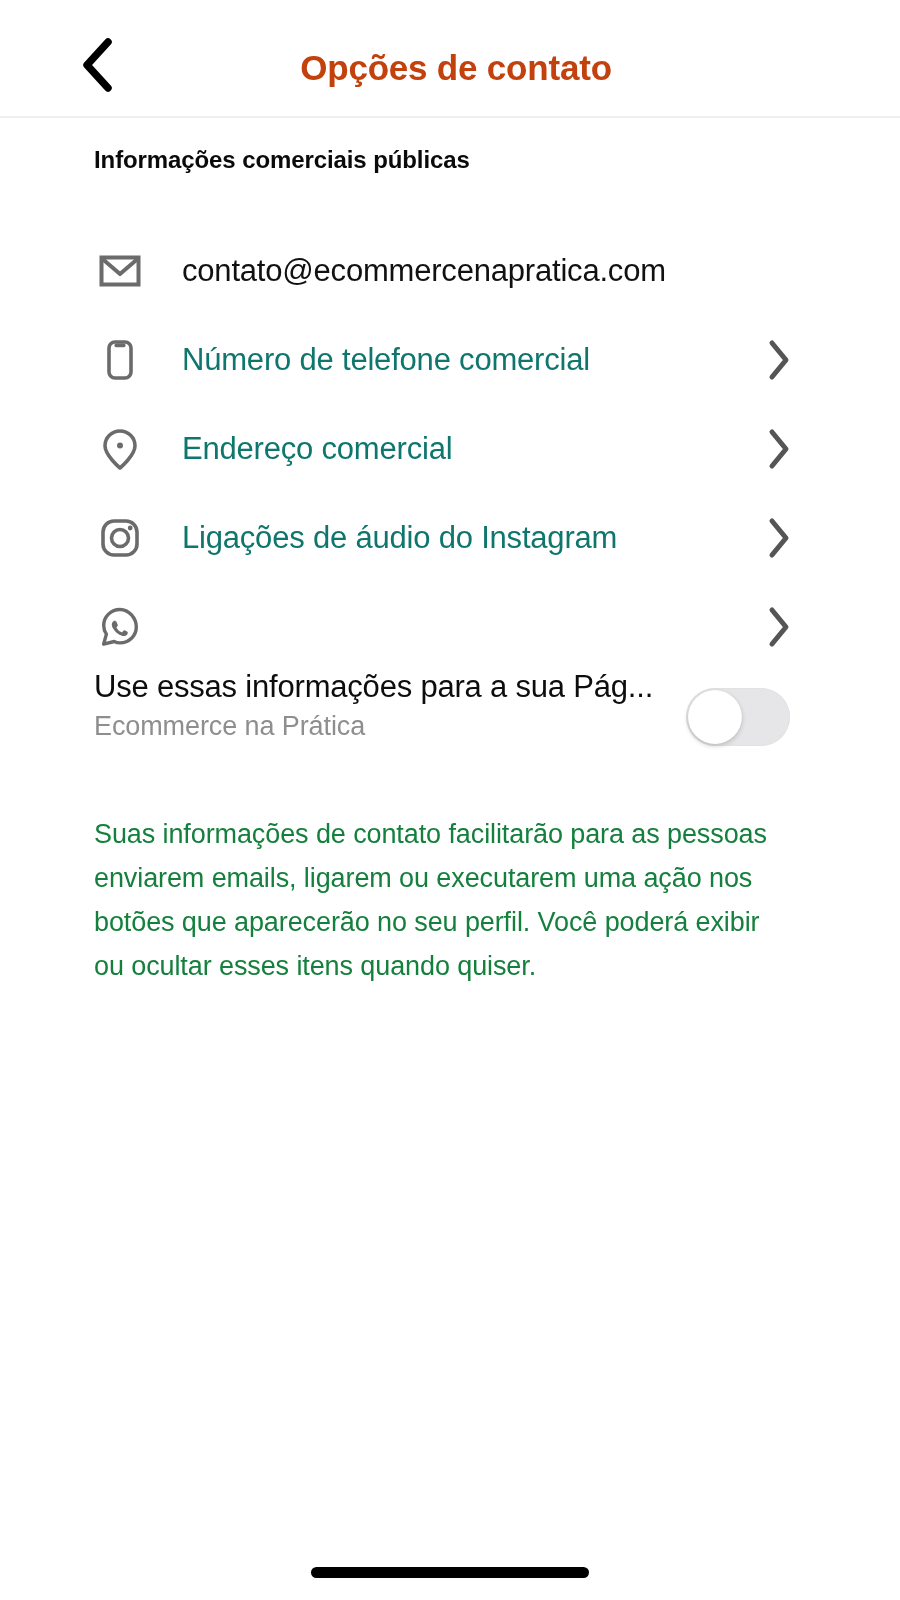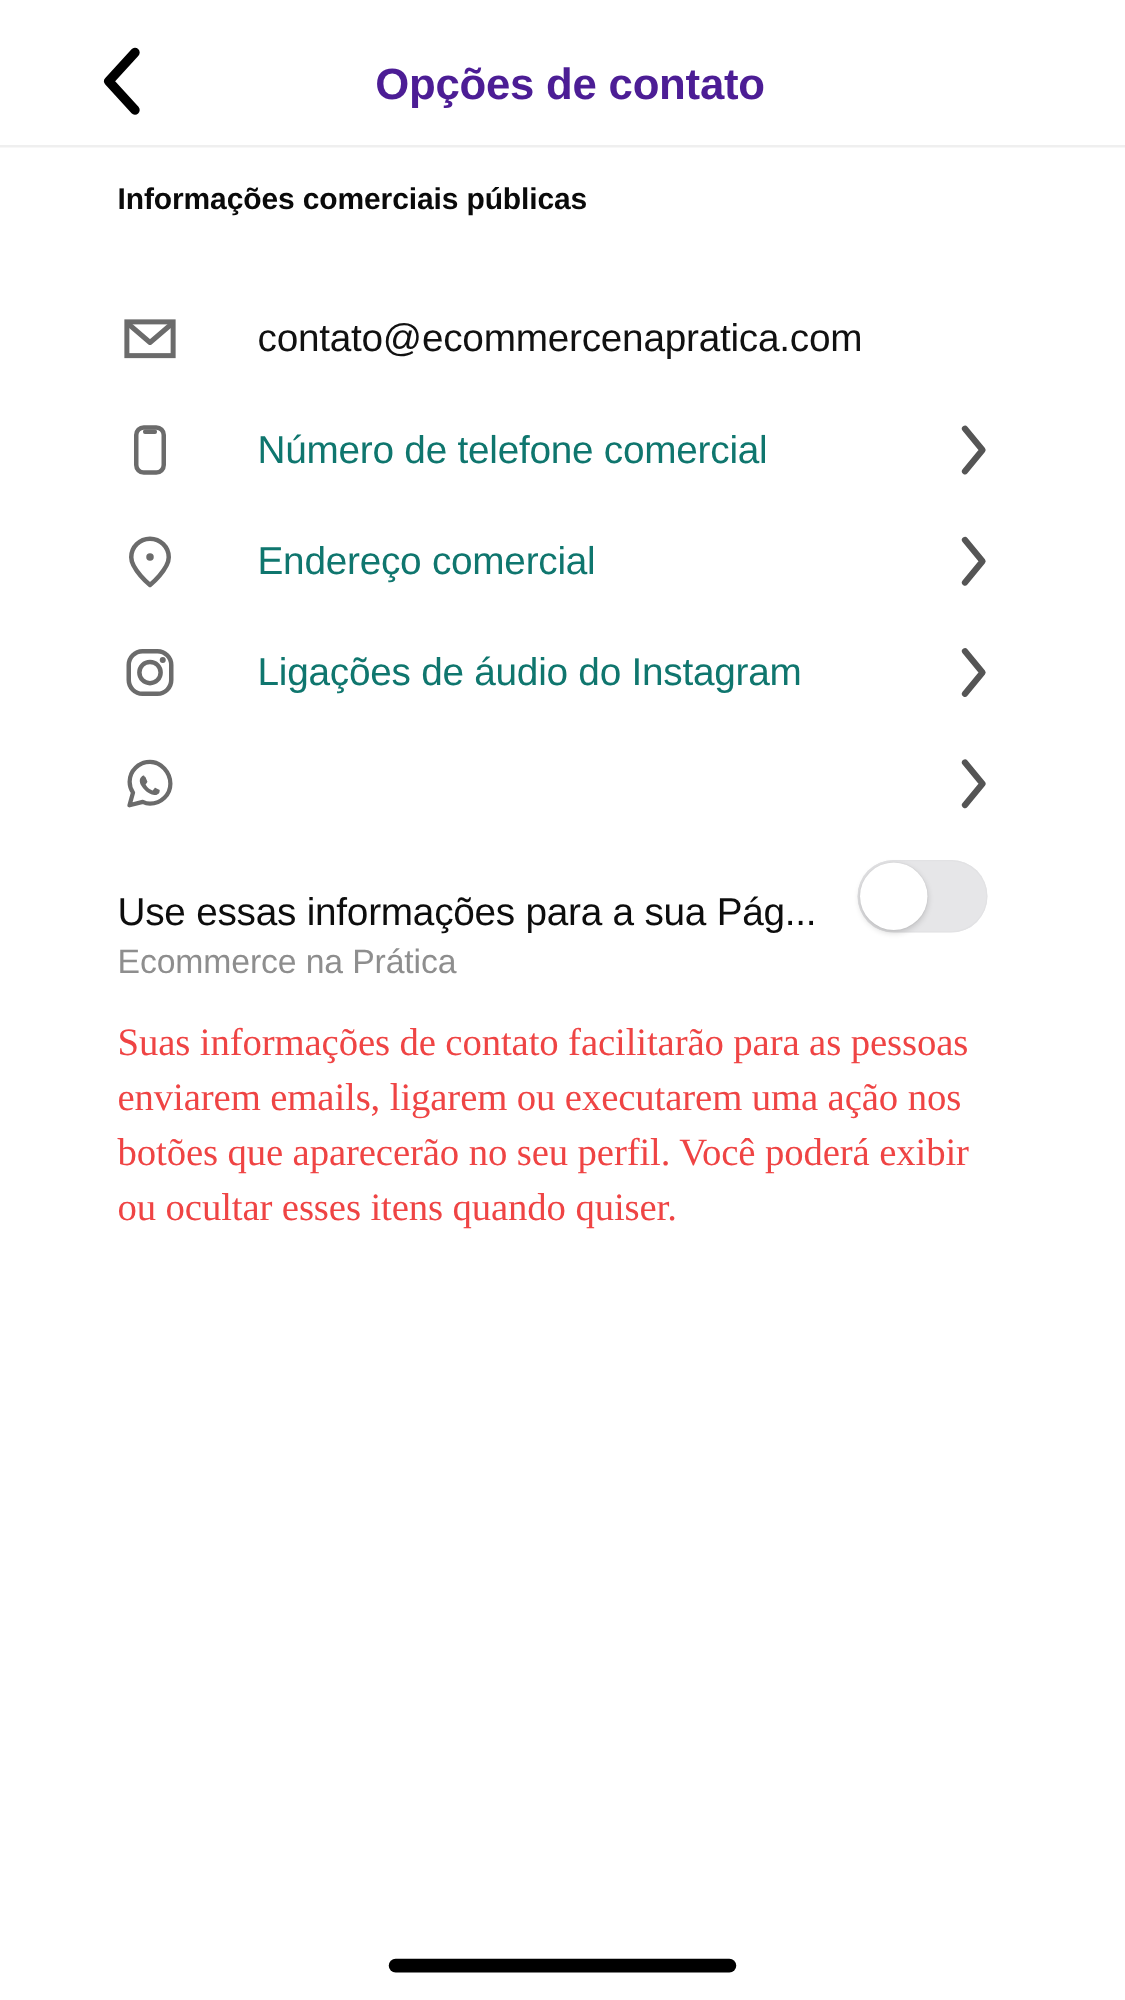--- a/index.html
+++ b/index.html
@@ -42,21 +42,21 @@
     cursor: pointer;
   }
   .nav-title {
     position: absolute;
     left: 0;
     right: 0;
     top: 48px;
     text-align: center;
     font-size: 35px;
     font-weight: bold;
-    color: #4c1d95;
+    color: #c2410c;
     letter-spacing: -0.2px;
     padding-left: 12px;
   }
 
   
   .section-title {
     position: absolute;
     left: 94px;
     top: 146px;
     font-size: 24px;
@@ -71,21 +71,20 @@
     left: 0;
     top: 226px;
     width: 900px;
   }
   .row {
     position: relative;
     height: 89px;
     display: flex;
     align-items: center;
     cursor: pointer;
-    gap: 24px;
   }
   .row-icon {
     width: 52px;
     margin-left: 94px;
     display: flex;
     align-items: center;
     justify-content: center;
     flex: 0 0 auto;
   }
   .row-label {
@@ -105,25 +104,25 @@
     transform: translateY(-50%);
     display: flex;
     align-items: center;
     justify-content: center;
   }
 
   
   .toggle-row {
     position: absolute;
     left: 0;
-    top: 699px;
+    top: 668px;
     width: 900px;
     height: 100px;
     display: flex;
-    align-items: center;
+    align-items: flex-start;
   }
   .toggle-texts {
     margin-left: 94px;
     width: 600px;
   }
   .toggle-title {
     font-size: 31px;
     color: #0d0d0d;
     letter-spacing: -0.2px;
     line-height: 38px;
@@ -158,25 +157,24 @@
     background: #ffffff;
     box-shadow: 0 2px 5px rgba(0,0,0,0.18), 0 0 1px rgba(0,0,0,0.12);
   }
 
   
   .footer-note {
     position: absolute;
     left: 94px;
     top: 812px;
     width: 700px;
-    font-size: 31px;
+    font-size: 27px;
     line-height: 44px;
-    color: #ef4444;
+    color: #15803d;
     letter-spacing: -0.1px;
-    font-family: Liberation Serif, serif;
   }
 
   
   .home-indicator {
     position: absolute;
     left: 50%;
     transform: translateX(-50%);
     bottom: 22px;
     width: 278px;
     height: 11px;

